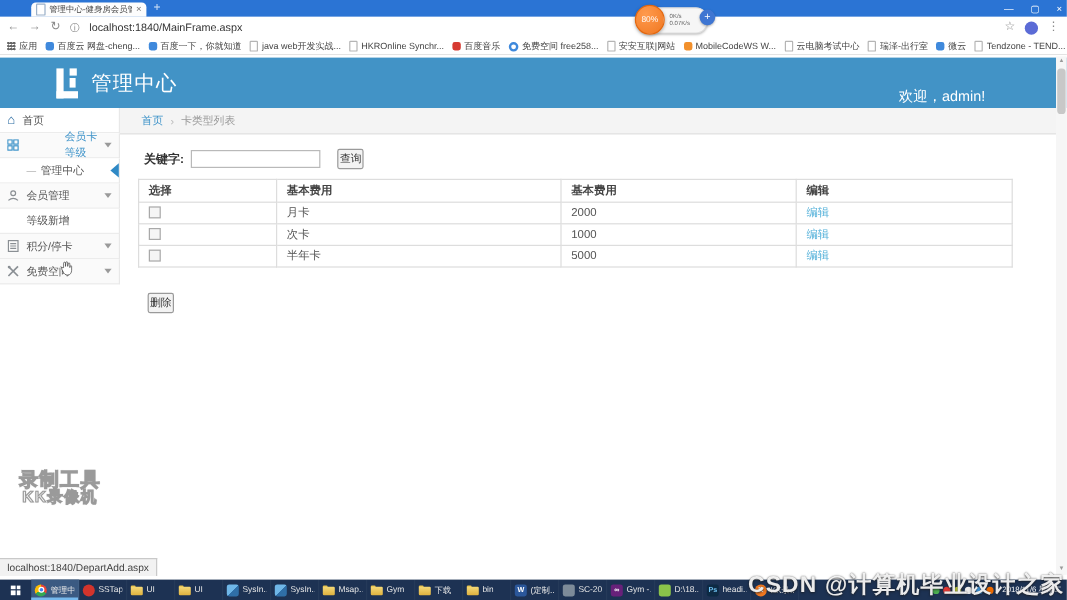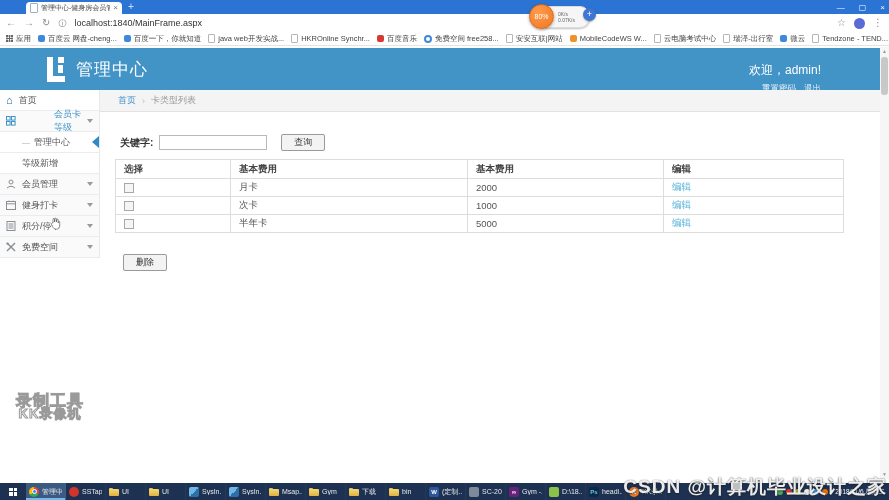--- a/index.html
+++ b/index.html
@@ -48,45 +48,45 @@
   .widget{position:absolute;left:531px;top:5px;height:24px;z-index:30;display:flex;align-items:center;}
   .widget-pill{background:#f6f6f6;border:1px solid #ddd;border-radius:10px;height:18px;padding:1px 14px 1px 26px;display:flex;flex-direction:column;justify-content:center;box-shadow:0 1px 2px rgba(0,0,0,.25);}
   .widget-pill div{font-size:5px;color:#666;line-height:6px;white-space:nowrap;}
   .widget-ball{position:absolute;left:-2px;top:-1px;width:25px;height:25px;border-radius:50%;background:radial-gradient(circle at 35% 30%,#ff9a4d,var(--orange));color:#fff;font-size:7px;display:flex;align-items:center;justify-content:center;box-shadow:0 1px 3px rgba(0,0,0,.35);border:1px solid #e2670f;box-sizing:border-box;}
   .widget-plus{position:absolute;right:-6px;top:3px;width:13px;height:13px;border-radius:50%;background:#3f76d2;color:#fff;font-size:9px;line-height:13px;text-align:center;box-shadow:0 1px 2px rgba(0,0,0,.3);}
   
   .viewport{position:absolute;left:0;top:46px;width:889px;height:437px;background:#fff;}
   .app-header{position:absolute;left:0;top:2px;width:889px;height:42px;background:var(--header);}
   .logo{position:absolute;left:46px;top:8px;}
   .app-title{position:absolute;left:76px;top:10px;color:#fff;font-size:17px;letter-spacing:1px;}
-  .welcome{position:absolute;right:68px;top:14px;text-align:right;color:#fff;}
+  .welcome{position:absolute;right:68px;top:24px;text-align:right;color:#fff;}
   .welcome-line1{font-size:12px;}
   .welcome-line2{margin-top:4px;font-size:8.5px;color:#eaf3fa;display:flex;gap:8px;justify-content:flex-end;}
   
   .sidebar{position:absolute;left:0;top:44px;width:100px;}
   .side-row{height:21px;display:flex;align-items:center;gap:6px;padding:0 6px;box-sizing:border-box;border-bottom:1px solid #ececec;border-right:1px solid #e8e8e8;background:#fafafa;font-size:9px;color:#555;position:relative;}
   .side-row.home{background:#fff;}
   .side-row.sub{background:#fff;padding-left:22px;}
   .side-row .grow{flex:1;}
   .caret{width:0;height:0;border-left:3px solid transparent;border-right:3px solid transparent;border-top:4px solid #9a9a9a;flex:none;}
   .home-ic{color:#2d6da3;font-size:11px;line-height:1;}
   .grp-active{color:var(--sidebar-active);margin-left:32px;}
   .tri-marker{position:absolute;right:0;top:4px;width:0;height:0;border-top:6px solid transparent;border-bottom:6px solid transparent;border-right:7px solid #2f89c5;}
   .sub-dash{color:#aaa;font-size:8px;margin-right:-2px;}
   .cursor-hand{position:absolute;left:50px;top:127px;z-index:9;}
   
   .breadcrumb{position:absolute;left:100px;top:44px;width:781px;height:22px;background:#f4f4f4;border-bottom:1px solid #e2e2e2;display:flex;align-items:center;gap:6px;padding:0 0 0 18px;box-sizing:border-box;font-size:9px;}
   .crumb-home{color:#3e93c9;}
   .crumb-sep{color:#bbb;}
   .crumb-cur{color:#999;}
-  .content{position:absolute;left:100px;top:82px;width:781px;height:360px;background:#fff;}
+  .content{position:absolute;left:100px;top:72px;width:781px;height:360px;background:#fff;}
   .search-row{position:absolute;left:20px;top:6px;display:flex;align-items:center;gap:6px;}
   .search-label{font-size:10px;color:#333;font-weight:bold;}
   .search-input{width:100px;height:13px;border:1px solid #b9b9b9;font-size:9px;padding:0 3px;}
-  .btn{height:17px;background:#f3f3f3;border:1px solid #9a9a9a;border-radius:2px;font-size:9px;color:#333;padding:0 12px;font-family:inherit;margin-left:8px;}
+  .btn{height:17px;background:#f3f3f3;border:1px solid #9a9a9a;border-radius:2px;font-size:9px;color:#333;padding:0 1px;font-family:inherit;margin-left:8px;}
   .tbl{position:absolute;left:15px;top:31px;width:728px;border-collapse:collapse;table-layout:fixed;}
   .tbl th,.tbl td{border:1px solid #ddd;font-size:9.5px;text-align:left;padding:0 8px;height:17px;color:#555;overflow:hidden;white-space:nowrap;}
   .tbl th{font-weight:bold;color:#444;height:18px;}
   .cb{display:inline-block;width:8px;height:8px;border:1px solid #a9a9a9;background:#f5f5f5;vertical-align:middle;}
   .edit-link{color:var(--edit-link);text-decoration:none;}
   .delete-btn{position:absolute;left:15px;top:126px;}
   
   .kk-mark{position:absolute;left:16px;top:349px;z-index:5;font-weight:bold;text-align:center;color:#f2f2f2;-webkit-text-stroke:0.9px #9a9a9a;text-shadow:0 0 1px #999;letter-spacing:1px;}
   .kk-mark .l1{font-size:16px;line-height:12px;}
   .kk-mark .l2{font-size:13px;line-height:14px;}
@@ -249,40 +249,30 @@
         <rect x="5.5" y="5.5" width="3.6" height="3.6" fill="none" stroke="#3e93c9"></rect>
       </svg>
       <span class="grow grp-active">会员卡等级</span>
       <span class="caret"></span>
     </div>
     <div class="side-row sub">
       <span class="sub-dash">—</span>
       <span class="grow">管理中心</span>
       <span class="tri-marker"></span>
     </div>
-    <div class="side-row sub">
-      <span class="grow">等级新增</span>
-    </div>
     <div class="side-row">
       <svg width="10" height="10" viewBox="0 0 10 10">
         <circle cx="5" cy="3" r="2" fill="none" stroke="#8a8f94"></circle>
         <path d="M1 9 Q5 5.5 9 9" fill="none" stroke="#8a8f94"></path>
       </svg>
       <span class="grow">会员管理</span>
       <span class="caret"></span>
     </div>
-    <div class="side-row">
-      <svg width="10" height="10" viewBox="0 0 10 10">
-        <rect x="0.5" y="1.5" width="9" height="8" fill="none" stroke="#8a8f94"></rect>
-        <line x1="0.5" y1="3.8" x2="9.5" y2="3.8" stroke="#8a8f94"></line>
-        <line x1="3" y1="0.5" x2="3" y2="2" stroke="#8a8f94"></line>
-        <line x1="7" y1="0.5" x2="7" y2="2" stroke="#8a8f94"></line>
-      </svg>
-      <span class="grow">健身打卡</span>
-      <span class="caret"></span>
+    <div class="side-row sub">
+      <span class="grow">等级新增</span>
     </div>
     <div class="side-row">
       <svg width="10" height="10" viewBox="0 0 10 10">
         <rect x="1" y="0.5" width="8" height="9" fill="none" stroke="#8a8f94"></rect>
         <line x1="2.5" y1="3" x2="7.5" y2="3" stroke="#8a8f94"></line>
         <line x1="2.5" y1="5" x2="7.5" y2="5" stroke="#8a8f94"></line>
         <line x1="2.5" y1="7" x2="7.5" y2="7" stroke="#8a8f94"></line>
       </svg>
       <span class="grow">积分/停卡</span>
       <span class="caret"></span>
@@ -350,20 +340,21 @@
       </table>
 
     <button class="btn delete-btn">删除</button>
   </div>
 
   <div class="kk-mark">
     <div class="l1">录制工具</div>
     <div class="l2">KK录像机</div>
   </div>
 
+  <div class="status-chip">localhost:1840/DepartAdd.aspx</div>
 
   <div class="scrollbar">
     <div class="scroll-arrow" style="top:0">▲</div>
     <div class="scroll-thumb"></div>
     <div class="scroll-arrow" style="bottom:0">▼</div>
   </div>
 </div>
 
 <div class="taskbar">
   <div class="start-btn">

